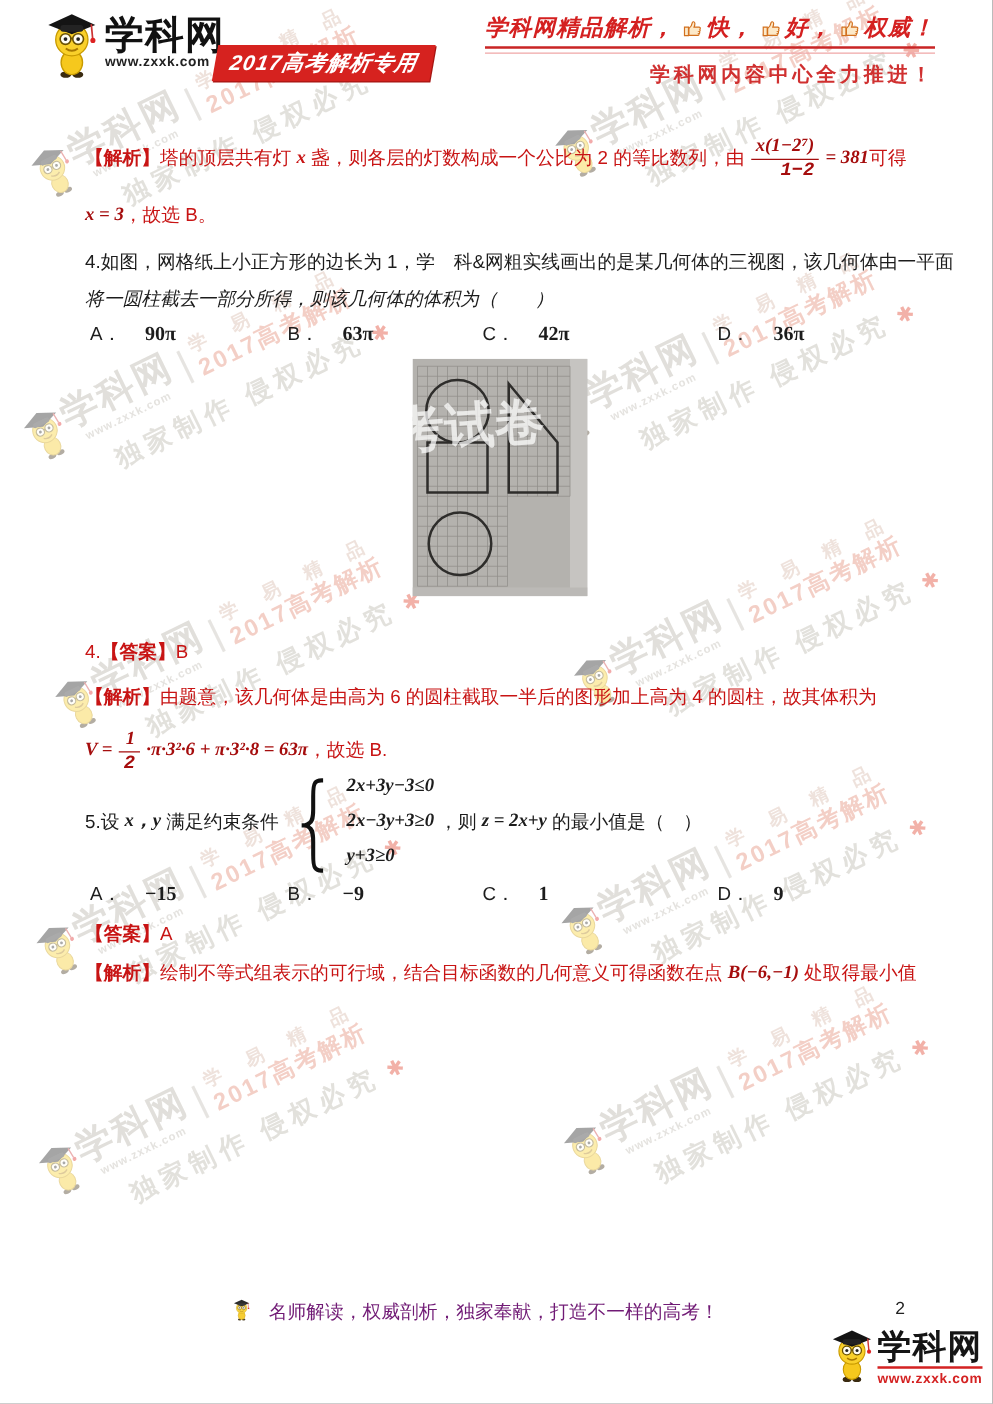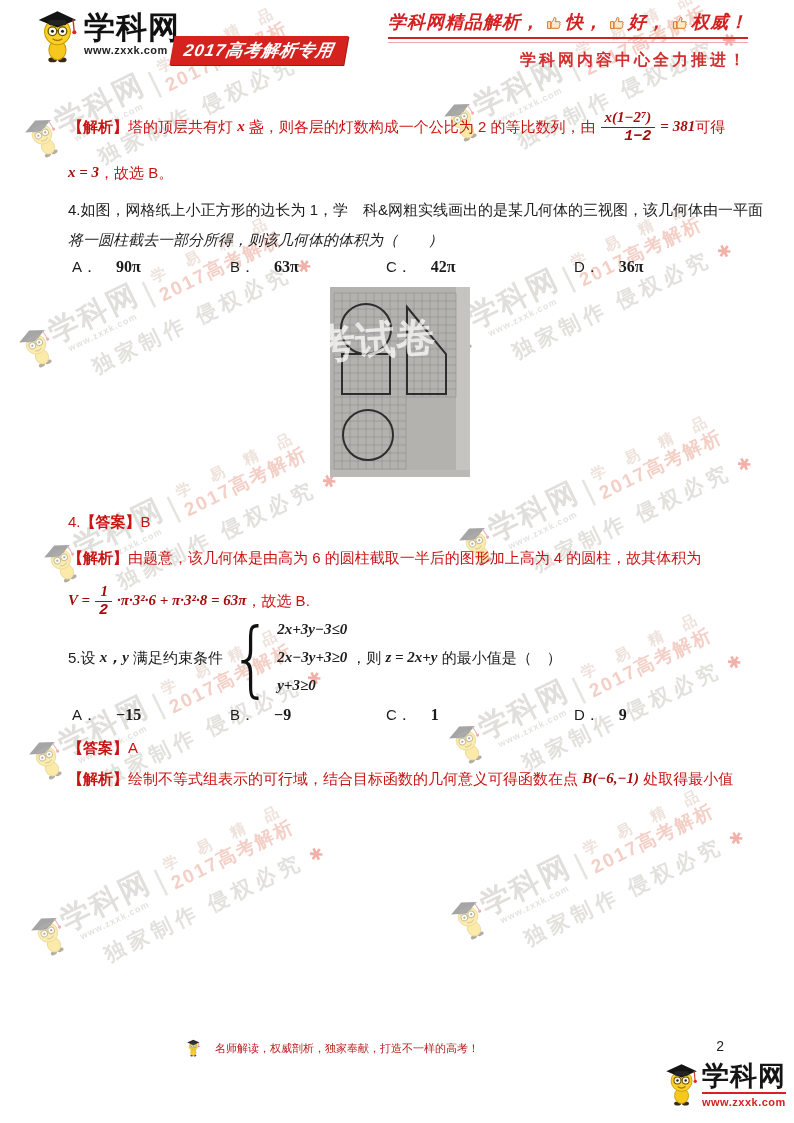--- a/index.html
+++ b/index.html
@@ -50,21 +50,21 @@
   .opt{position:absolute;top:0;font-size:15px;display:flex;align-items:baseline;}
   .opt-val{font-family:"Liberation Serif","DejaVu Serif",serif;font-weight:bold;font-size:16px;margin-left:19px;}
   .brace{font-size:82px;font-weight:200;line-height:.9;transform:scaleX(.8);
          font-family:"DejaVu Sans",sans-serif;margin:0 0 0 2px;color:#111;}
   .cons{display:inline-flex;flex-direction:column;gap:6px;text-align:left;margin-right:4px;}
   .cons span{font-size:15px;}
   
   .figure{position:absolute;left:330px;top:287px;width:140px;height:190px;z-index:1;}
   
   .footer{position:absolute;left:0;top:1034px;width:100%;height:30px;z-index:2;}
-  .footer-slogan{position:absolute;left:186px;top:4px;display:flex;align-items:center;font-size:11px;color:#b91c1c;}
+  .footer-slogan{position:absolute;left:186px;top:4px;display:flex;align-items:center;font-size:15px;color:#701a75;}
   .footer-mascot svg{width:15px;height:19px;margin-right:14px;opacity:.9;}
   .page-num{position:absolute;right:70px;top:4px;font-size:14px;color:#222;}
   .corner-logo{position:absolute;right:8px;top:1060px;display:flex;align-items:center;z-index:2;}
   .corner-mascot svg{width:36px;height:47px;}
   .corner-text{margin-left:2px;}
   .corner-site{font-size:27px;font-weight:bold;color:#151515;line-height:1;letter-spacing:1px;
                border-bottom:2.5px solid #d42222;padding-bottom:2px;}
   .corner-url{font-size:11px;font-weight:bold;color:#d42222;letter-spacing:.5px;margin-top:2px;}
 </style>
 </head>

